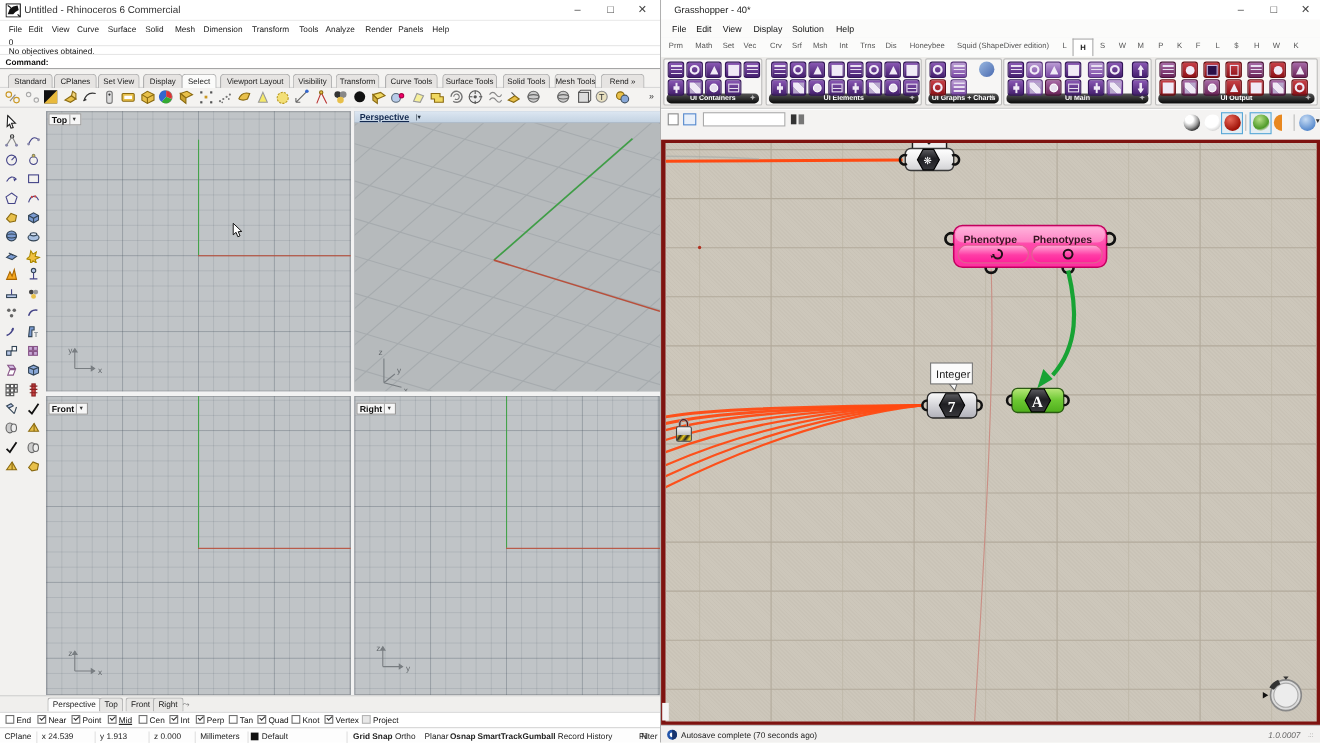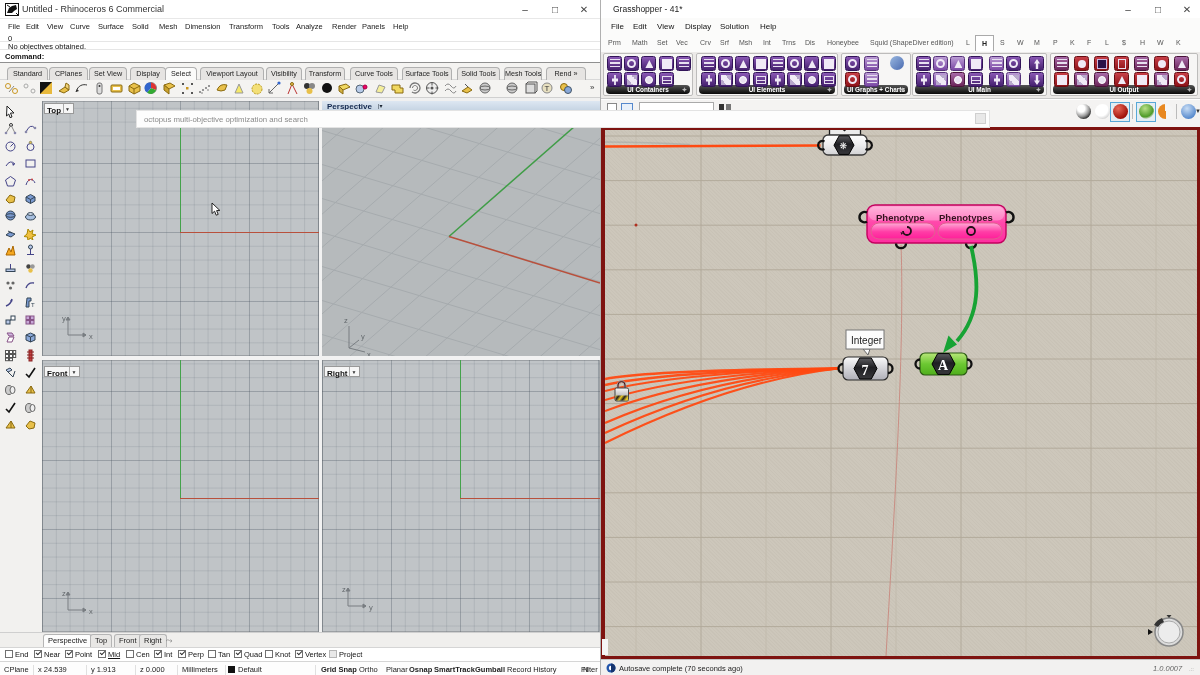--- a/index.html
+++ b/index.html
@@ -570,21 +570,21 @@
         <span class="sdiv" style="left: 33px;"></span>
         <span class="sdiv" style="left: 86px;"></span>
         <span class="sdiv" style="left: 135px;"></span>
         <span class="sdiv" style="left: 177px;"></span>
         <span class="sdiv" style="left: 225px;"></span>
         <span class="sdiv" style="left: 315px;"></span>
       </div>
 </div>
 <div id="gh">
   <div id="g-title">
-    <span class="abs" style="left:12px;top:4px;font-size:8.5px;color:#222;">Grasshopper - 41*</span>
+    <span class="abs" style="left:12px;top:4px;font-size:8.5px;color:#222;">Grasshopper - 40*</span>
     <span class="winbtn" style="left:513px;">–</span>
     <span class="winbtn" style="left:543px;">□</span>
     <span class="winbtn" style="left:572px;">✕</span>
   </div>
   <div id="g-menu">
         <span style="position: absolute; left: 10px; top: 4px;">File</span>
         <span style="position: absolute; left: 32px; top: 4px;">Edit</span>
         <span style="position: absolute; left: 56px; top: 4px;">View</span>
         <span style="position: absolute; left: 84px; top: 4px;">Display</span>
         <span style="position: absolute; left: 119px; top: 4px;">Solution</span>
@@ -963,17 +963,13 @@
           <circle cx="5" cy="5" r="4.5" fill="#2255aa"></circle>
           <circle cx="5" cy="5" r="2.2" fill="#fff"></circle>
           <path d="M5 .5 A4.5 4.5 0 0 1 5 9.5 Z" fill="#16346e"></path>
         </svg>
     <span class="abs" style="left:18px;top:4px;">Autosave complete (70 seconds ago)</span>
     <span class="abs" style="left:552px;top:4px;color:#666;font-style:italic;">1.0.0007</span>
     <span class="abs" style="left:588px;top:6px;color:#999;font-size:6px;">.::</span>
   </div>
 <div style="position: absolute; left: 0.5px; top: 639px; width: 6px; height: 16px; background: rgb(245, 245, 245); z-index: 30;"></div>
     </div>
-<div id="bigtip">
-      <span style="position:absolute;left:7px;top:4px;">octopus multi-objective optimization and search</span>
- <span style="position:absolute;right:3px;top:2px;width:11px;height:11px;background:#e8e8e8;border:1px solid #cfcfcf;"></span>
-    </div>
 </div>
 
 </body></html>

